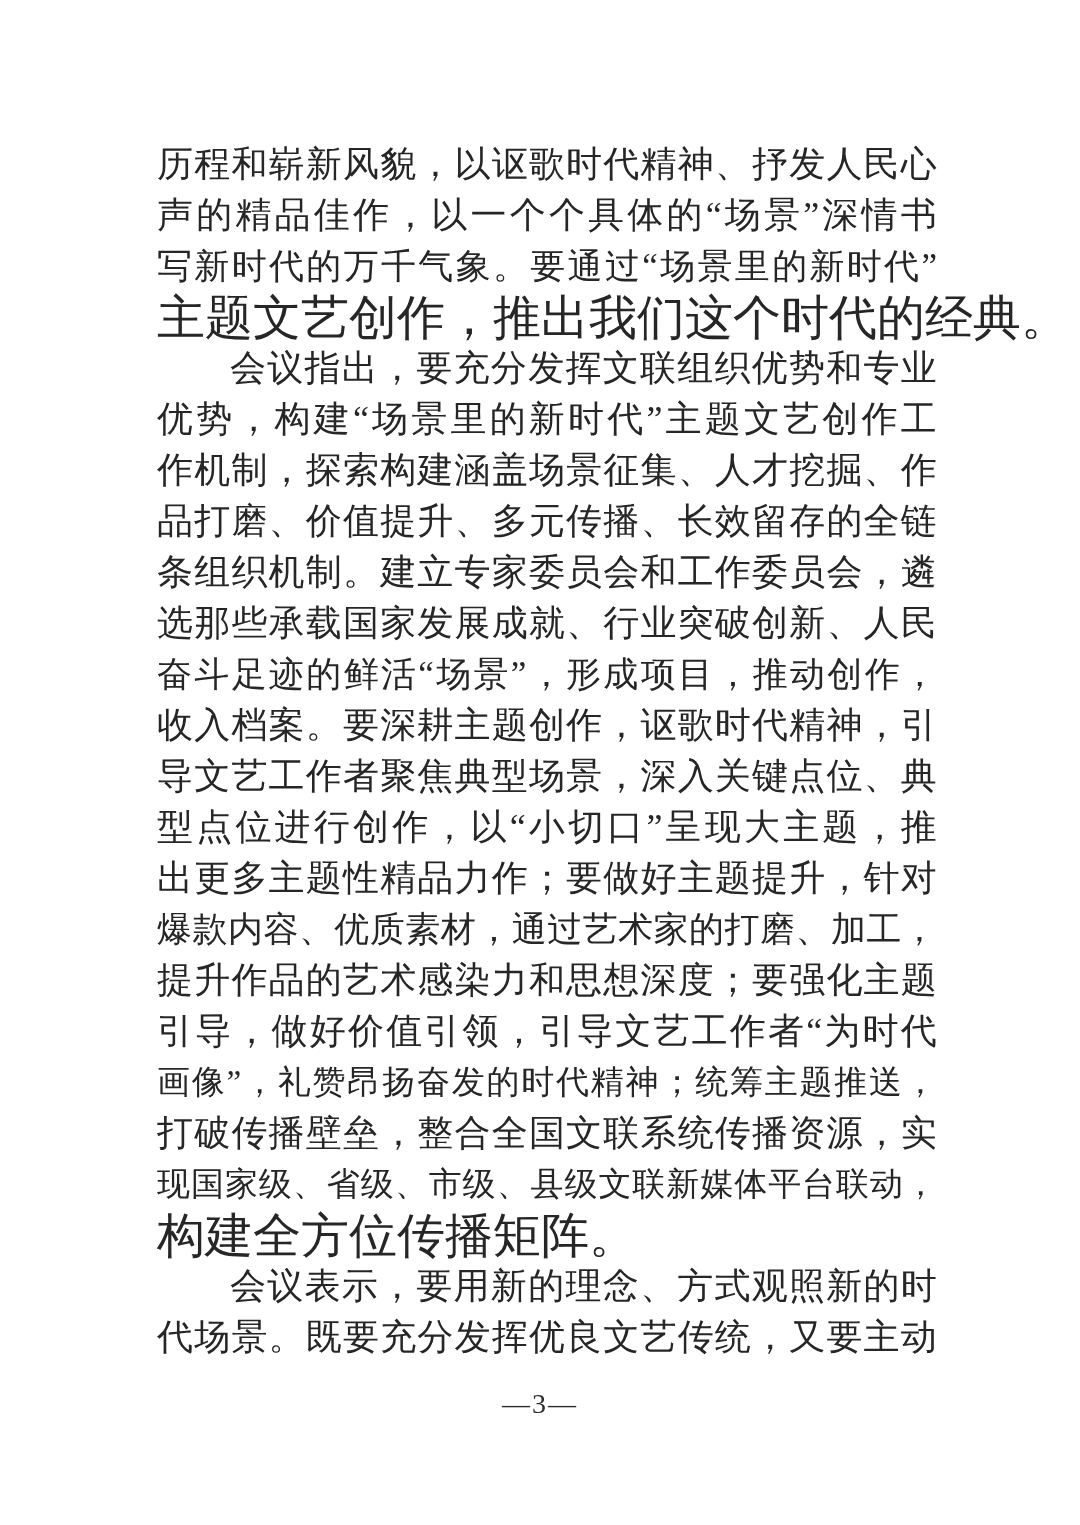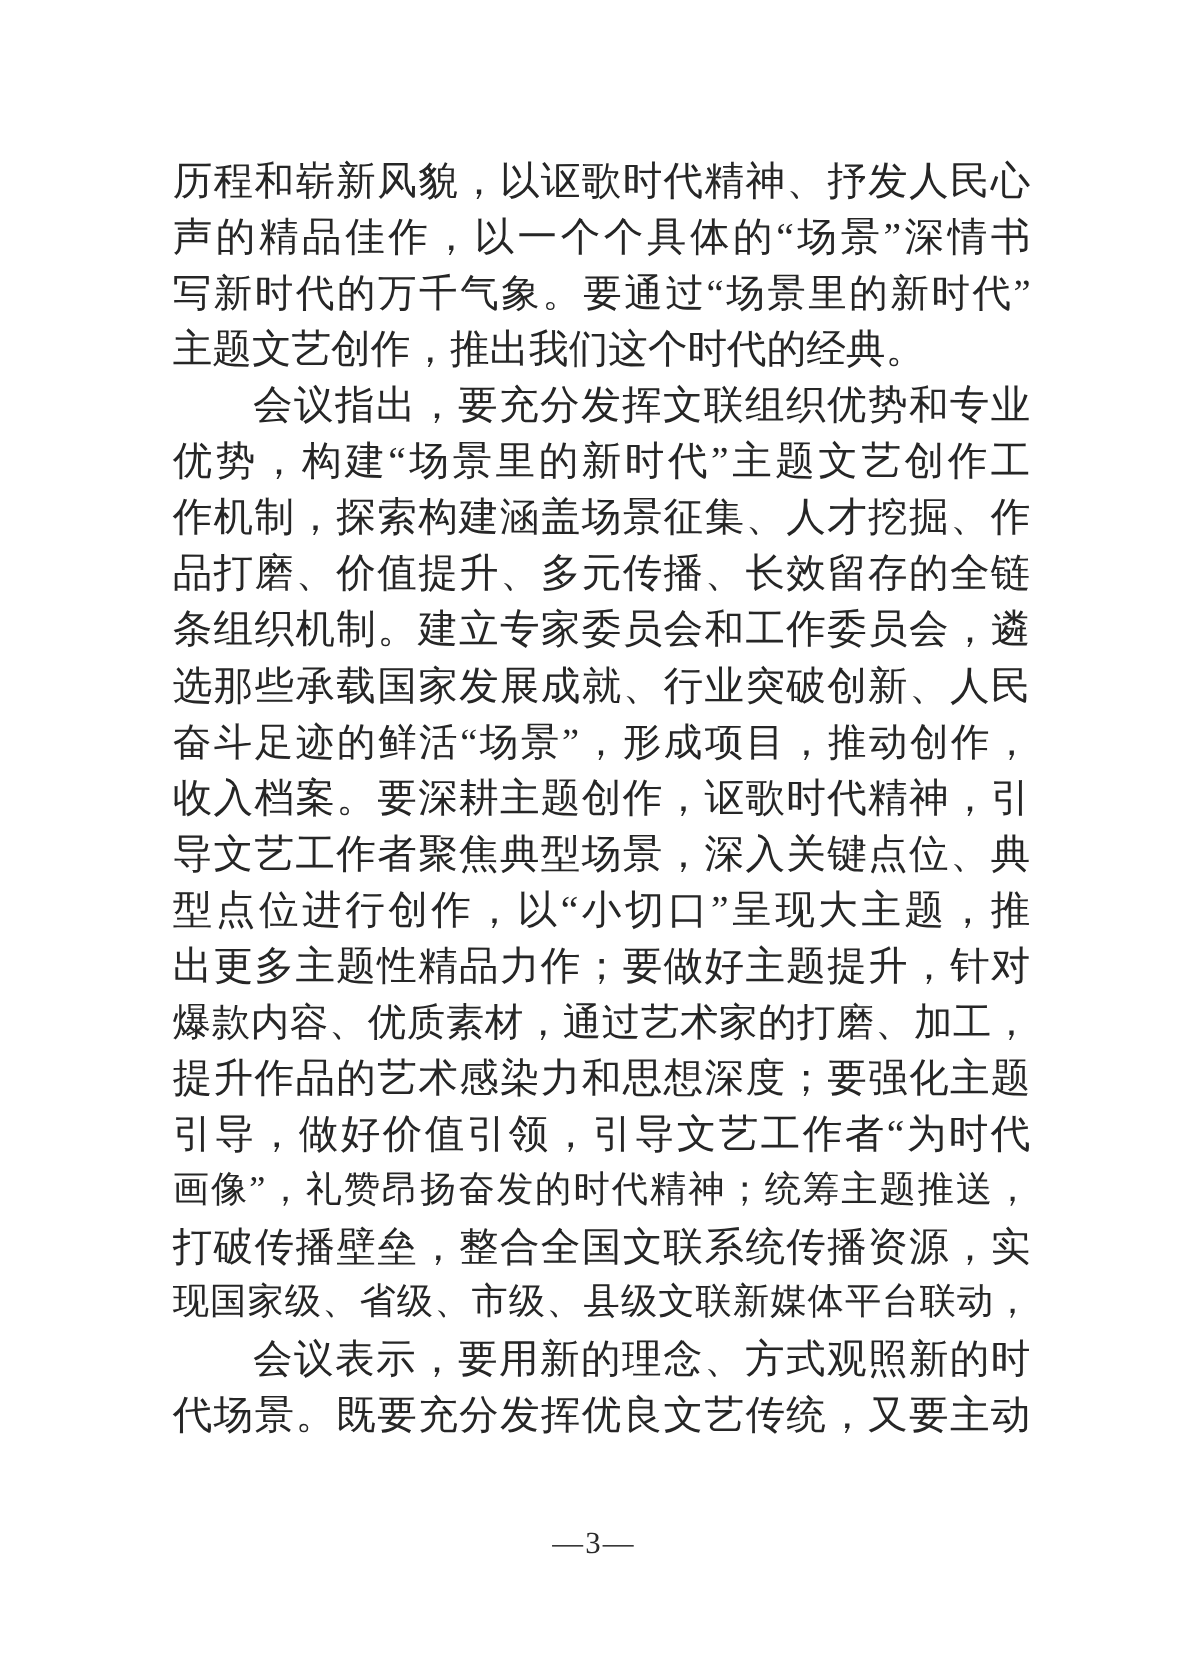--- a/index.html
+++ b/index.html
@@ -24,21 +24,21 @@
     height: 51px;
     line-height: 51px;
     white-space: nowrap;
   }
   .line.just {
     display: flex;
     justify-content: space-between;
     align-items: baseline;
   }
   .line.indent { padding-left: 73px; }
-  .line.left { font-size: 36px; }
+  .line.left { font-size: 48px; }
   .page-number {
     position: absolute;
     left: 0; right: 0;
     top: 1388px;
     text-align: center;
     font-size: 28px;
     color: #2b2b2b;
     letter-spacing: 2px;
   }
 </style>
@@ -506,20 +506,21 @@
         <span>联</span>
         <span>新</span>
         <span>媒</span>
         <span>体</span>
         <span>平</span>
         <span>台</span>
         <span>联</span>
         <span>动</span>
         <span>，</span>
       </div>
+      <div class="line left">构建全方位传播矩阵。</div>
       <div class="line just indent" style="font-size: 36px;">
         <span>会</span>
         <span>议</span>
         <span>表</span>
         <span>示</span>
         <span>，</span>
         <span>要</span>
         <span>用</span>
         <span>新</span>
         <span>的</span>

